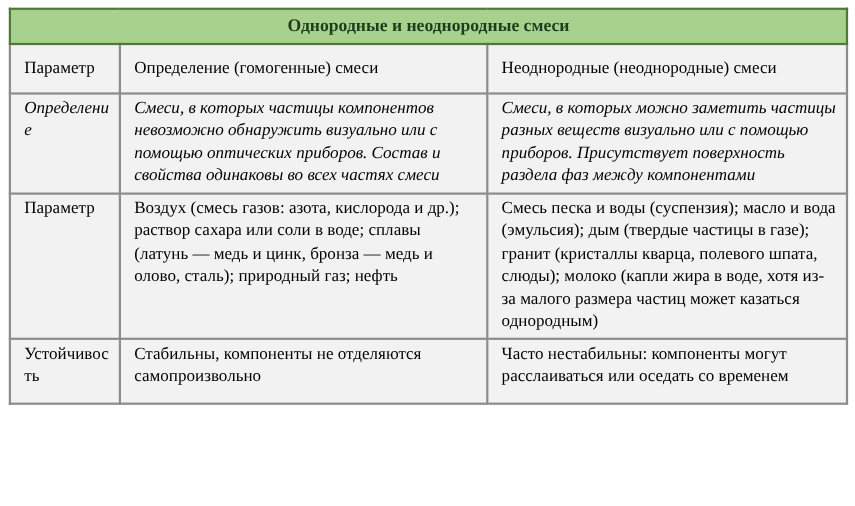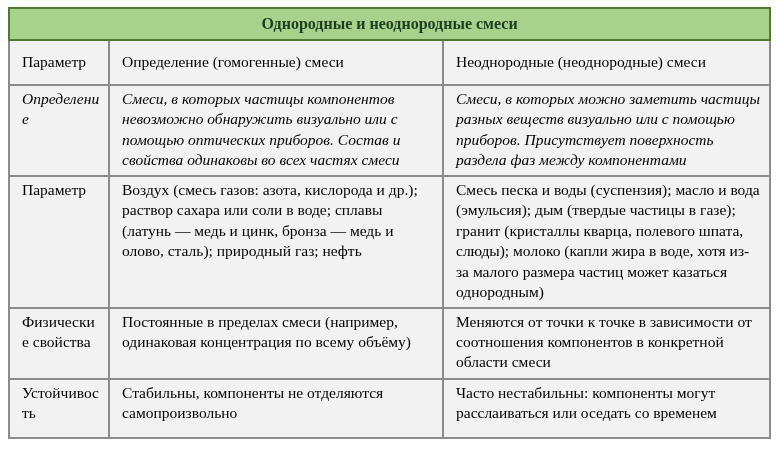--- a/index.html
+++ b/index.html
@@ -80,25 +80,20 @@
       <tr class="r-def">
         <td>Определение</td>
         <td>Смеси, в которых частицы компонентов невозможно обнаружить визуально или с помощью оптических приборов. Состав и свойства одинаковы во всех частях смеси</td>
         <td>Смеси, в которых можно заметить частицы разных веществ визуально или с помощью приборов. Присутствует поверхность раздела фаз между компонентами</td>
       </tr>
       <tr class="r-ex">
         <td>Параметр</td>
         <td>Воздух (смесь газов: азота, кислорода и др.); раствор сахара или соли в воде; сплавы (латунь — медь и цинк, бронза — медь и олово, сталь); природный газ; нефть</td>
         <td>Смесь песка и воды (суспензия); масло и вода (эмульсия); дым (твердые частицы в газе); гранит (кристаллы кварца, полевого шпата, слюды); молоко (капли жира в воде, хотя из-за малого размера частиц может казаться однородным)</td>
       </tr>
-      <tr class="r-phys">
-        <td>Физические свойства</td>
-        <td>Постоянные в пределах смеси (например, одинаковая концентрация по всему объёму)</td>
-        <td>Меняются от точки к точке в зависимости от соотношения компонентов в конкретной области смеси</td>
-      </tr>
       <tr class="r-stab">
         <td>Устойчивость</td>
         <td>Стабильны, компоненты не отделяются самопроизвольно</td>
         <td>Часто нестабильны: компоненты могут расслаиваться или оседать со временем</td>
       </tr>
     </tbody>
   </table>
 </div>
 
 </body></html>

